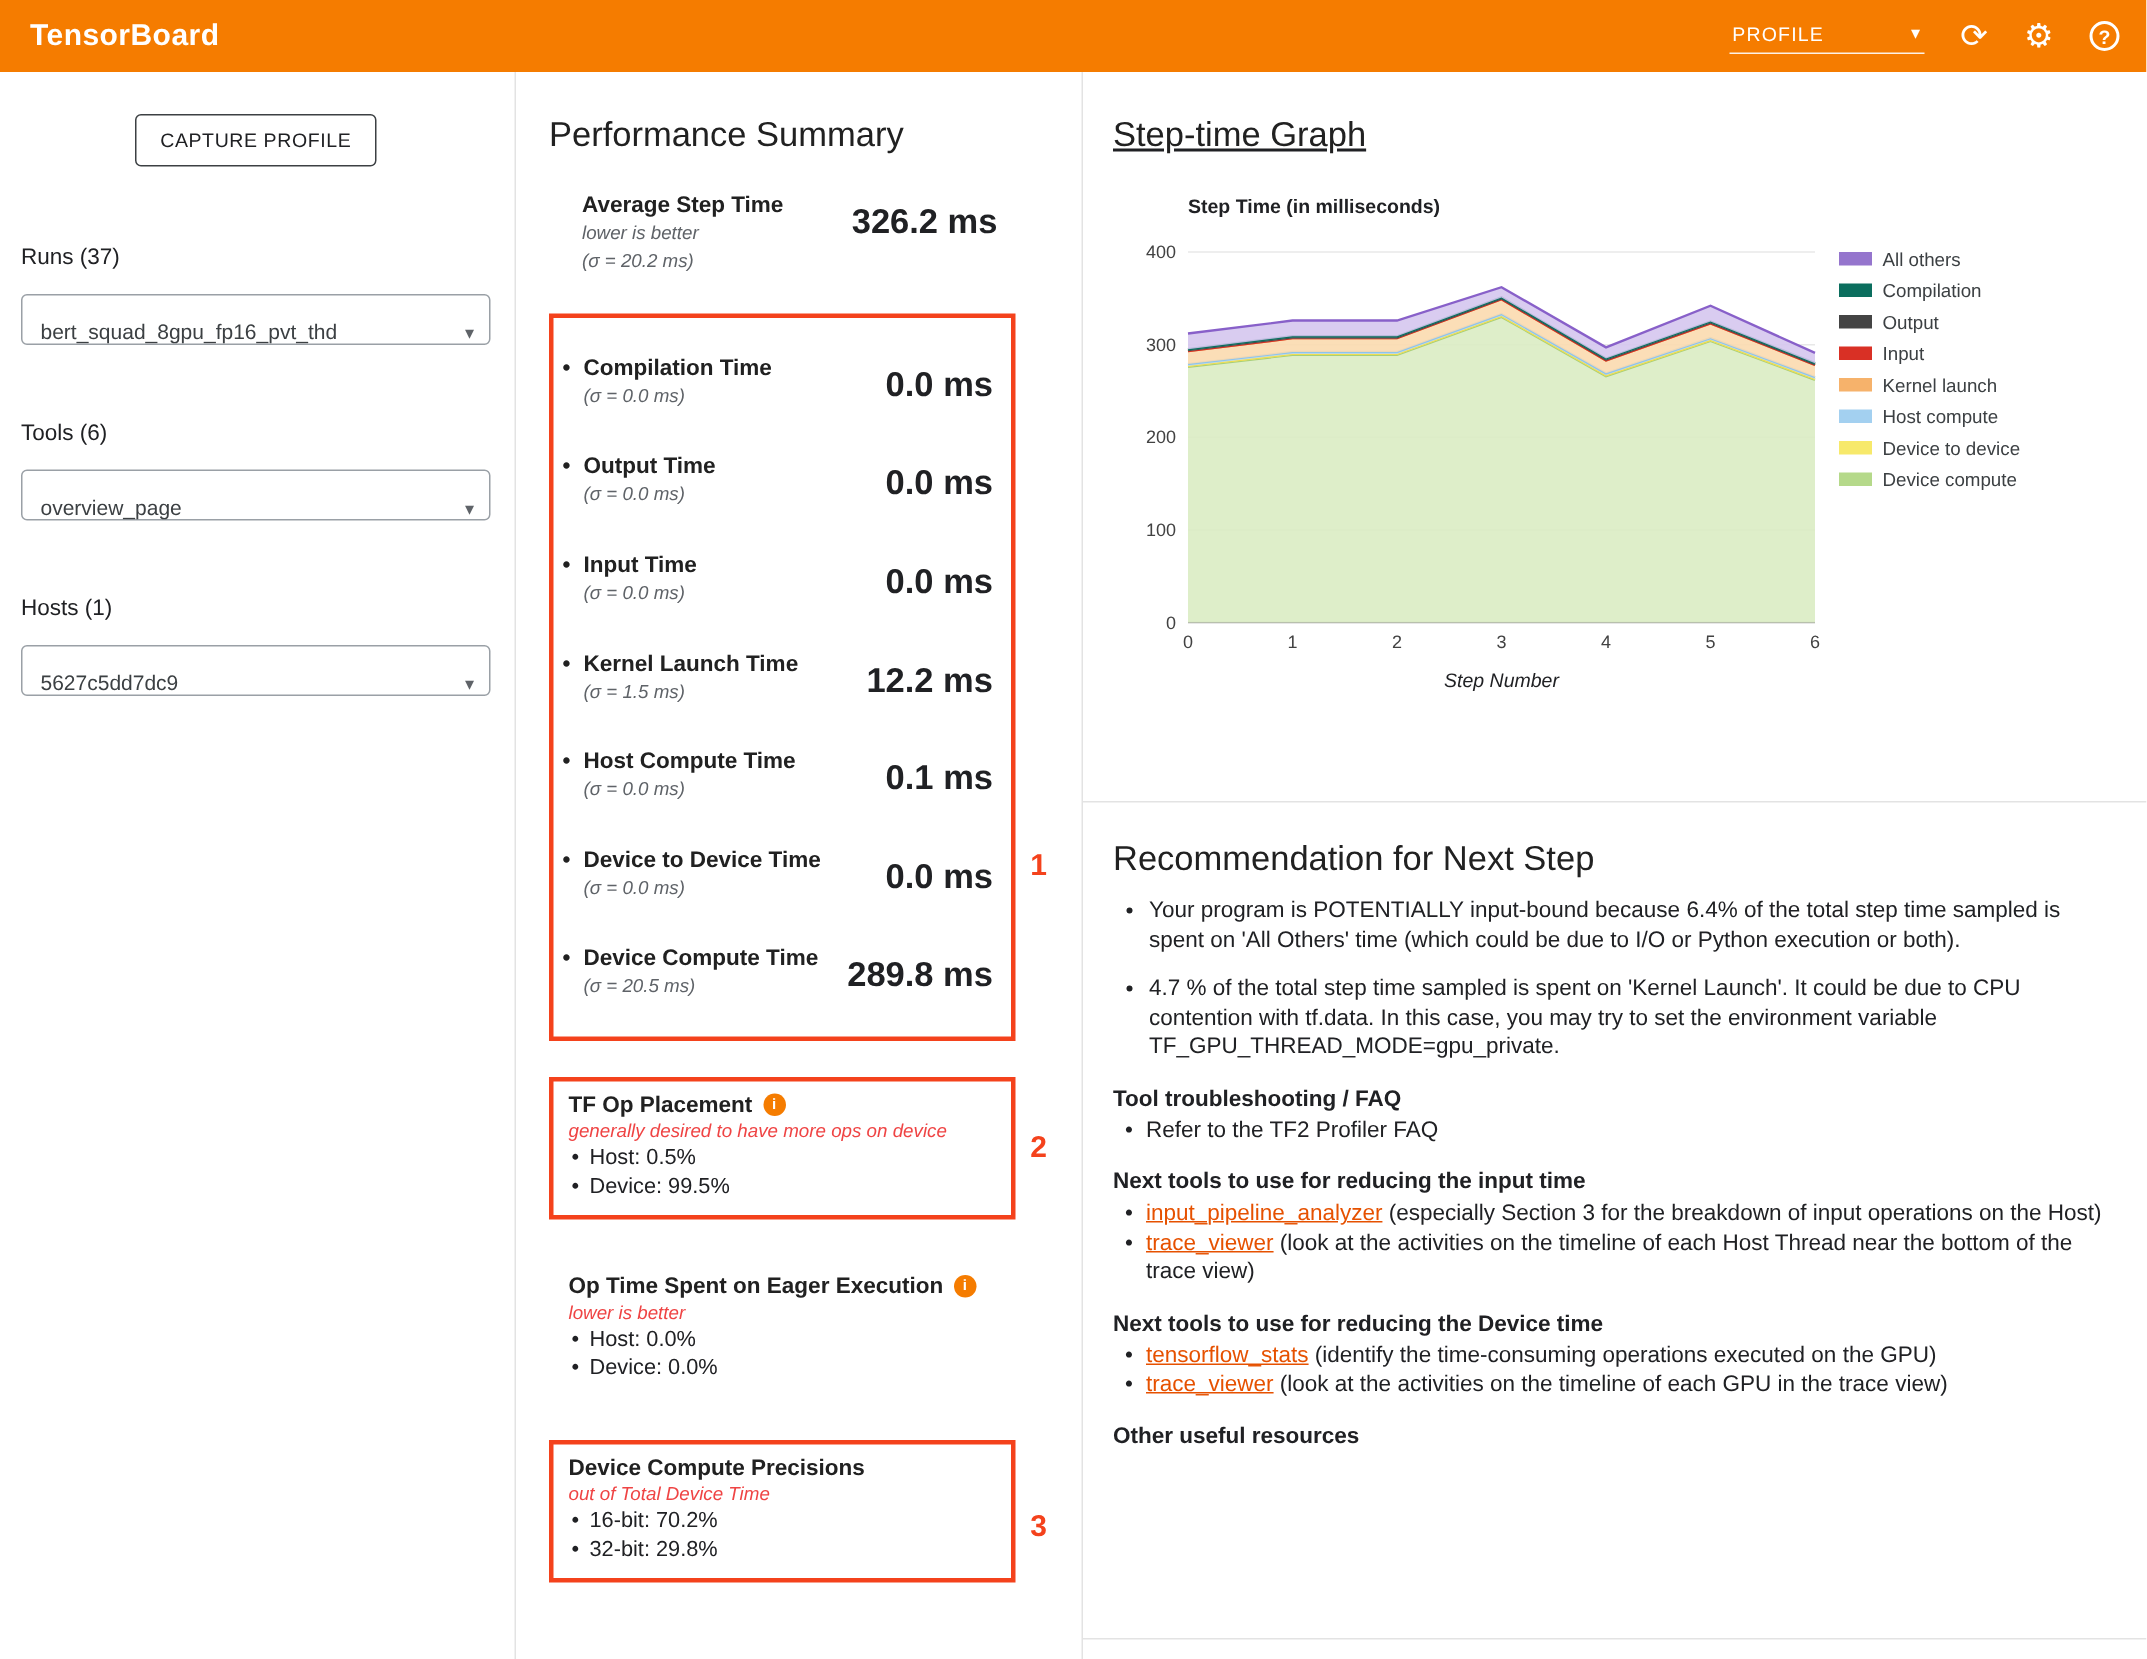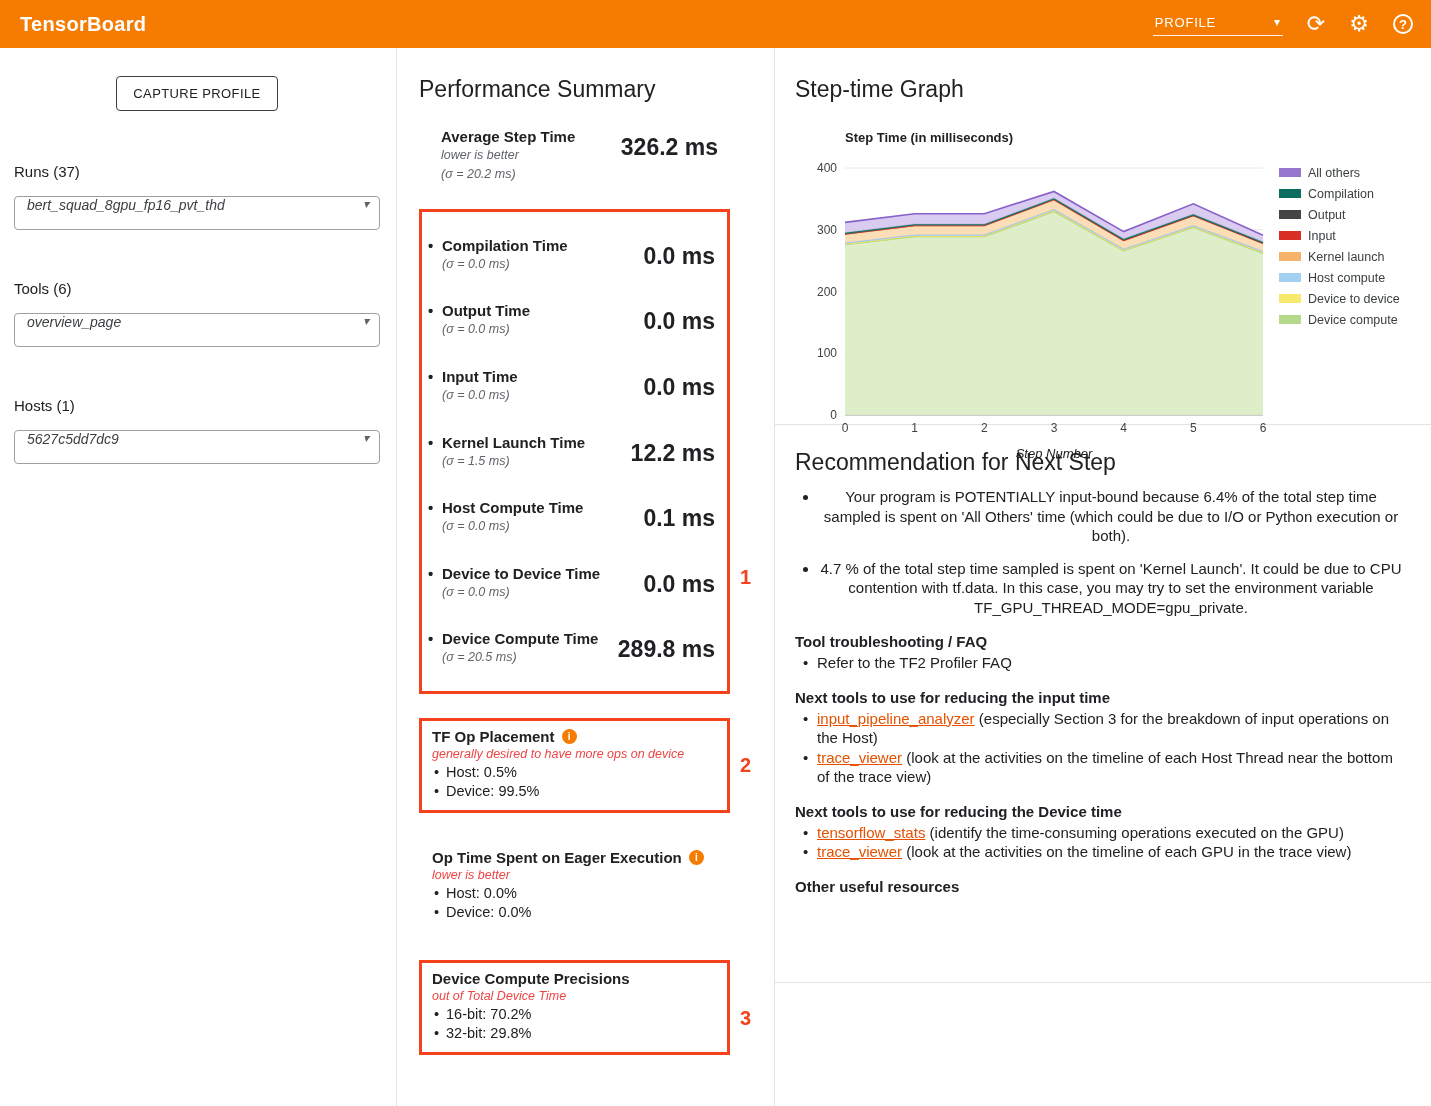--- a/index.html
+++ b/index.html
@@ -18,29 +18,29 @@
   .nav-caret { font-size:12px; line-height:1; }
   .icon-btn { font-size:22px; line-height:1; cursor:pointer; background:none; border:none;
     color:#fff; font-family:inherit; }
   .help-icon { width:20px; height:20px; border:2px solid #fff; border-radius:50%;
     display:flex; align-items:center; justify-content:center; font-size:13px; font-weight:bold;
     cursor:pointer; }
 
   .content { display:flex; height:1058px; }
 
   
-  .sidebar { width:397px; flex:none; border-right:1px solid #e3e3e3; padding:28px 16px 0 14px; }
+  .sidebar { width:344px; flex:none; border-right:1px solid #e3e3e3; padding:28px 16px 0 14px; }
   .capture-btn { display:block; margin:0 auto 52px auto; padding:9px 16px; background:#fff;
     border:1px solid #3c4043; border-radius:4px; font-size:13px; font-weight:500;
     letter-spacing:.4px; color:#202124; cursor:pointer; font-family:inherit; }
   .ctl-group { margin-bottom:50px; }
   .ctl-label { font-size:15px; font-weight:500; margin-bottom:16px; color:#202124; }
   .ctl-select { height:34px; border:1px solid #9aa0a6; border-radius:4px; display:flex;
-    align-items:flex-start; justify-content:space-between; padding:0 10px 0 12px; font-size:14px;
-    color:#3c4043; cursor:pointer; background:#fff;font-style:italic; }
+    align-items:flex-end; justify-content:space-between; padding:0 10px 0 12px; font-size:14px;
+    color:#3c4043; cursor:pointer; background:#fff; }
   .ctl-caret { color:#5f6368; font-size:12px; }
 
   
   .middle { width:378px; flex:none; border-right:1px solid #e3e3e3; padding:28px 22px 0 22px;
     overflow:hidden; }
   .col-title { font-size:23px; font-weight:500; color:#212121; margin-bottom:26px; line-height:1.15; }
 
   .avg-row { display:flex; justify-content:space-between; width:calc(100% - 22px);
     padding:0 12px 0 22px; margin-bottom:26px; }
   .metric-name { font-size:15px; font-weight:bold; color:#212121; }
@@ -67,32 +67,32 @@
   .sec-list li { font-size:14.5px; line-height:19px; padding-left:14px; position:relative; }
   .sec-list li::before { content:"\2022"; position:absolute; left:2px; }
   .info-dot { width:15px; height:15px; min-width:15px; border-radius:50%; background:var(--info);
     color:#fff; font-size:10px; font-weight:bold; display:inline-flex; align-items:center;
     justify-content:center; font-style:normal; cursor:pointer; }
   .plain-sec { margin-top:36px; width:calc(100% - 22px); padding:0 10px 0 13px; }
   .prec-box { margin-top:38px; }
 
   
   .rightcol { flex:1; min-width:0; }
-  .graph-section { height:377px; border-bottom:1px solid #e3e3e3; padding:28px 39px 0 20px; }
+  .graph-section { height:487px; border-bottom:1px solid #e3e3e3; padding:28px 39px 0 20px;text-decoration:underline; }
   .chart-wrap { margin:20px 0 0 16px; }
   .chart-svg text { font-family:"Liberation Sans", sans-serif; }
   .chart-svg .tick { font-size:12px; fill:#424242; }
   .chart-svg .ctitle { font-size:13px; font-weight:bold; fill:#202124; }
   .chart-svg .cxlabel { font-size:13px; font-style:italic; fill:#202124; }
   .chart-svg .legend { font-size:12.5px; fill:#3c4043; }
 
   .rec-section { height:558px; border-bottom:1px solid #e3e3e3; padding:24px 28px 0 20px;
     overflow:hidden; }
   .rec-section .col-title { margin-bottom:12px; }
-  .rec-bullets { margin:10px 0 4px 0; padding-left:24px;text-align:center; }
+  .rec-bullets { margin:10px 0 4px 0; padding-left:24px; }
   .rec-bullets li { font-size:15px; line-height:19.5px; margin-bottom:13px; }
   .rec-h { font-size:15px; font-weight:bold; margin-top:16px; }
   .rec-list { list-style:none; margin-top:3px; }
   .rec-list li { font-size:15px; line-height:19.5px; padding-left:22px; position:relative; }
   .rec-list li::before { content:"\2022"; position:absolute; left:8px; }
   a.rec-link { color:var(--link); text-decoration:underline; cursor:pointer; }
 </style>
 </head>
 <body>
 

